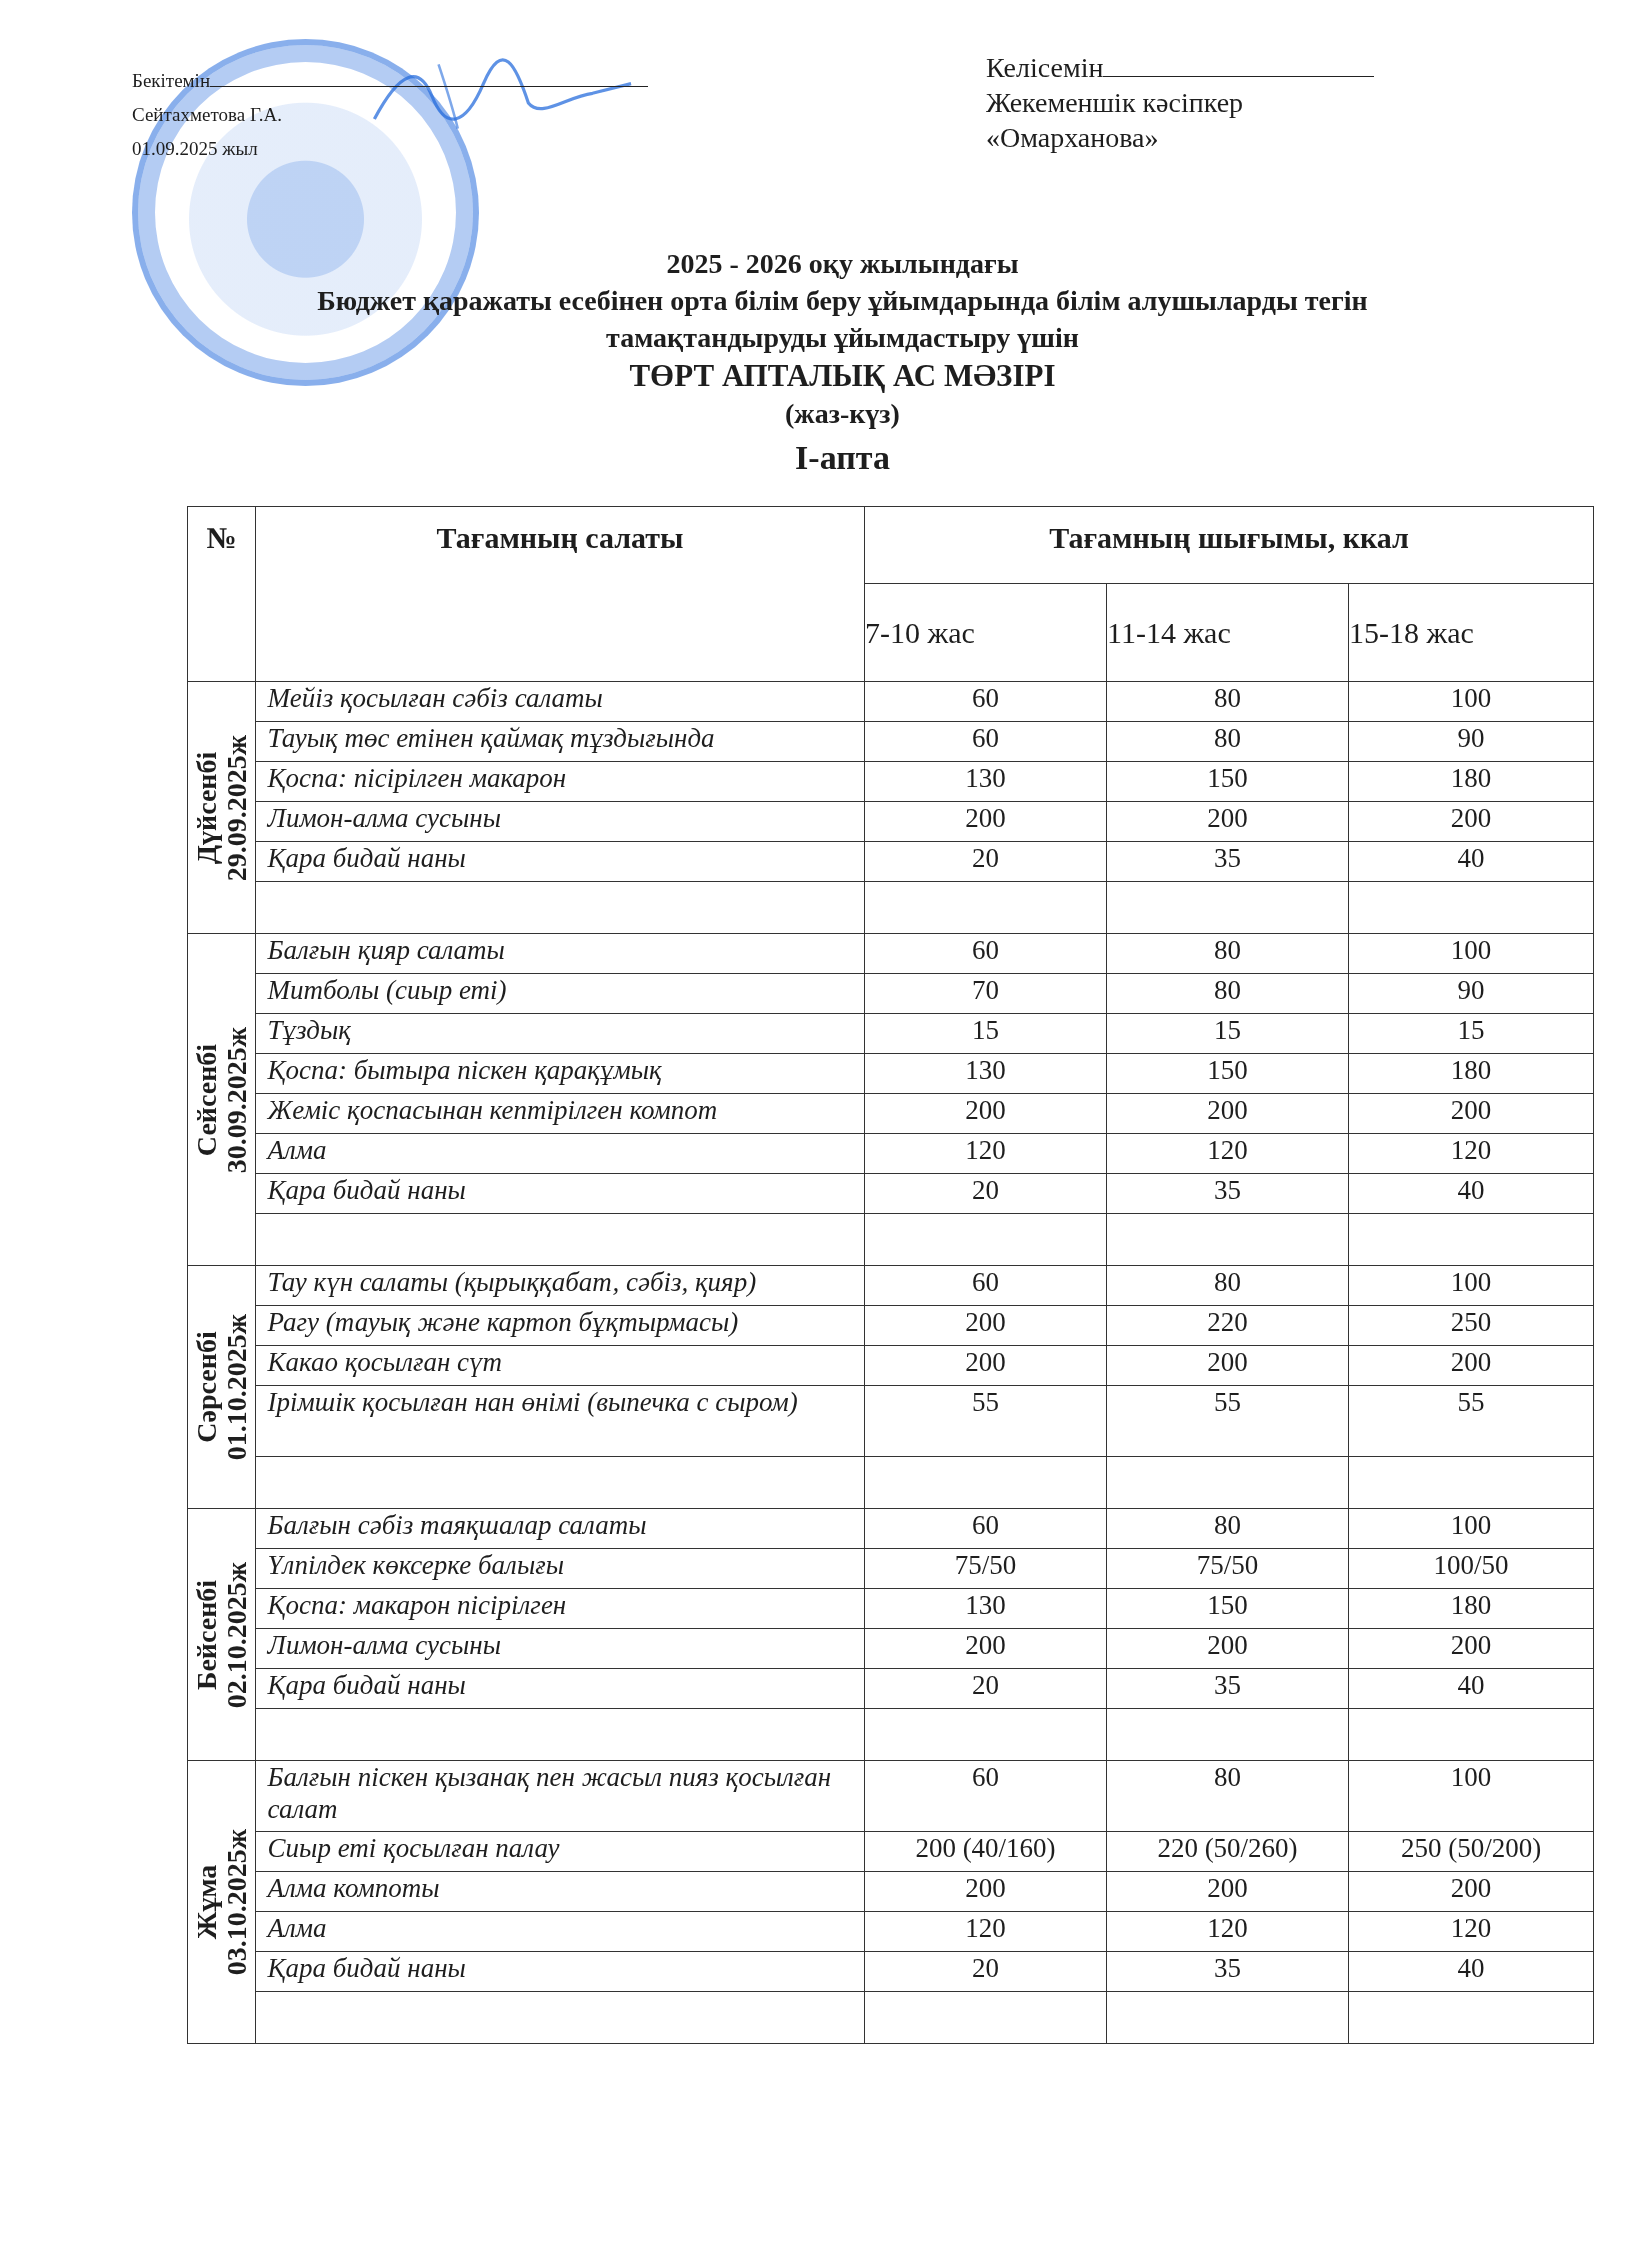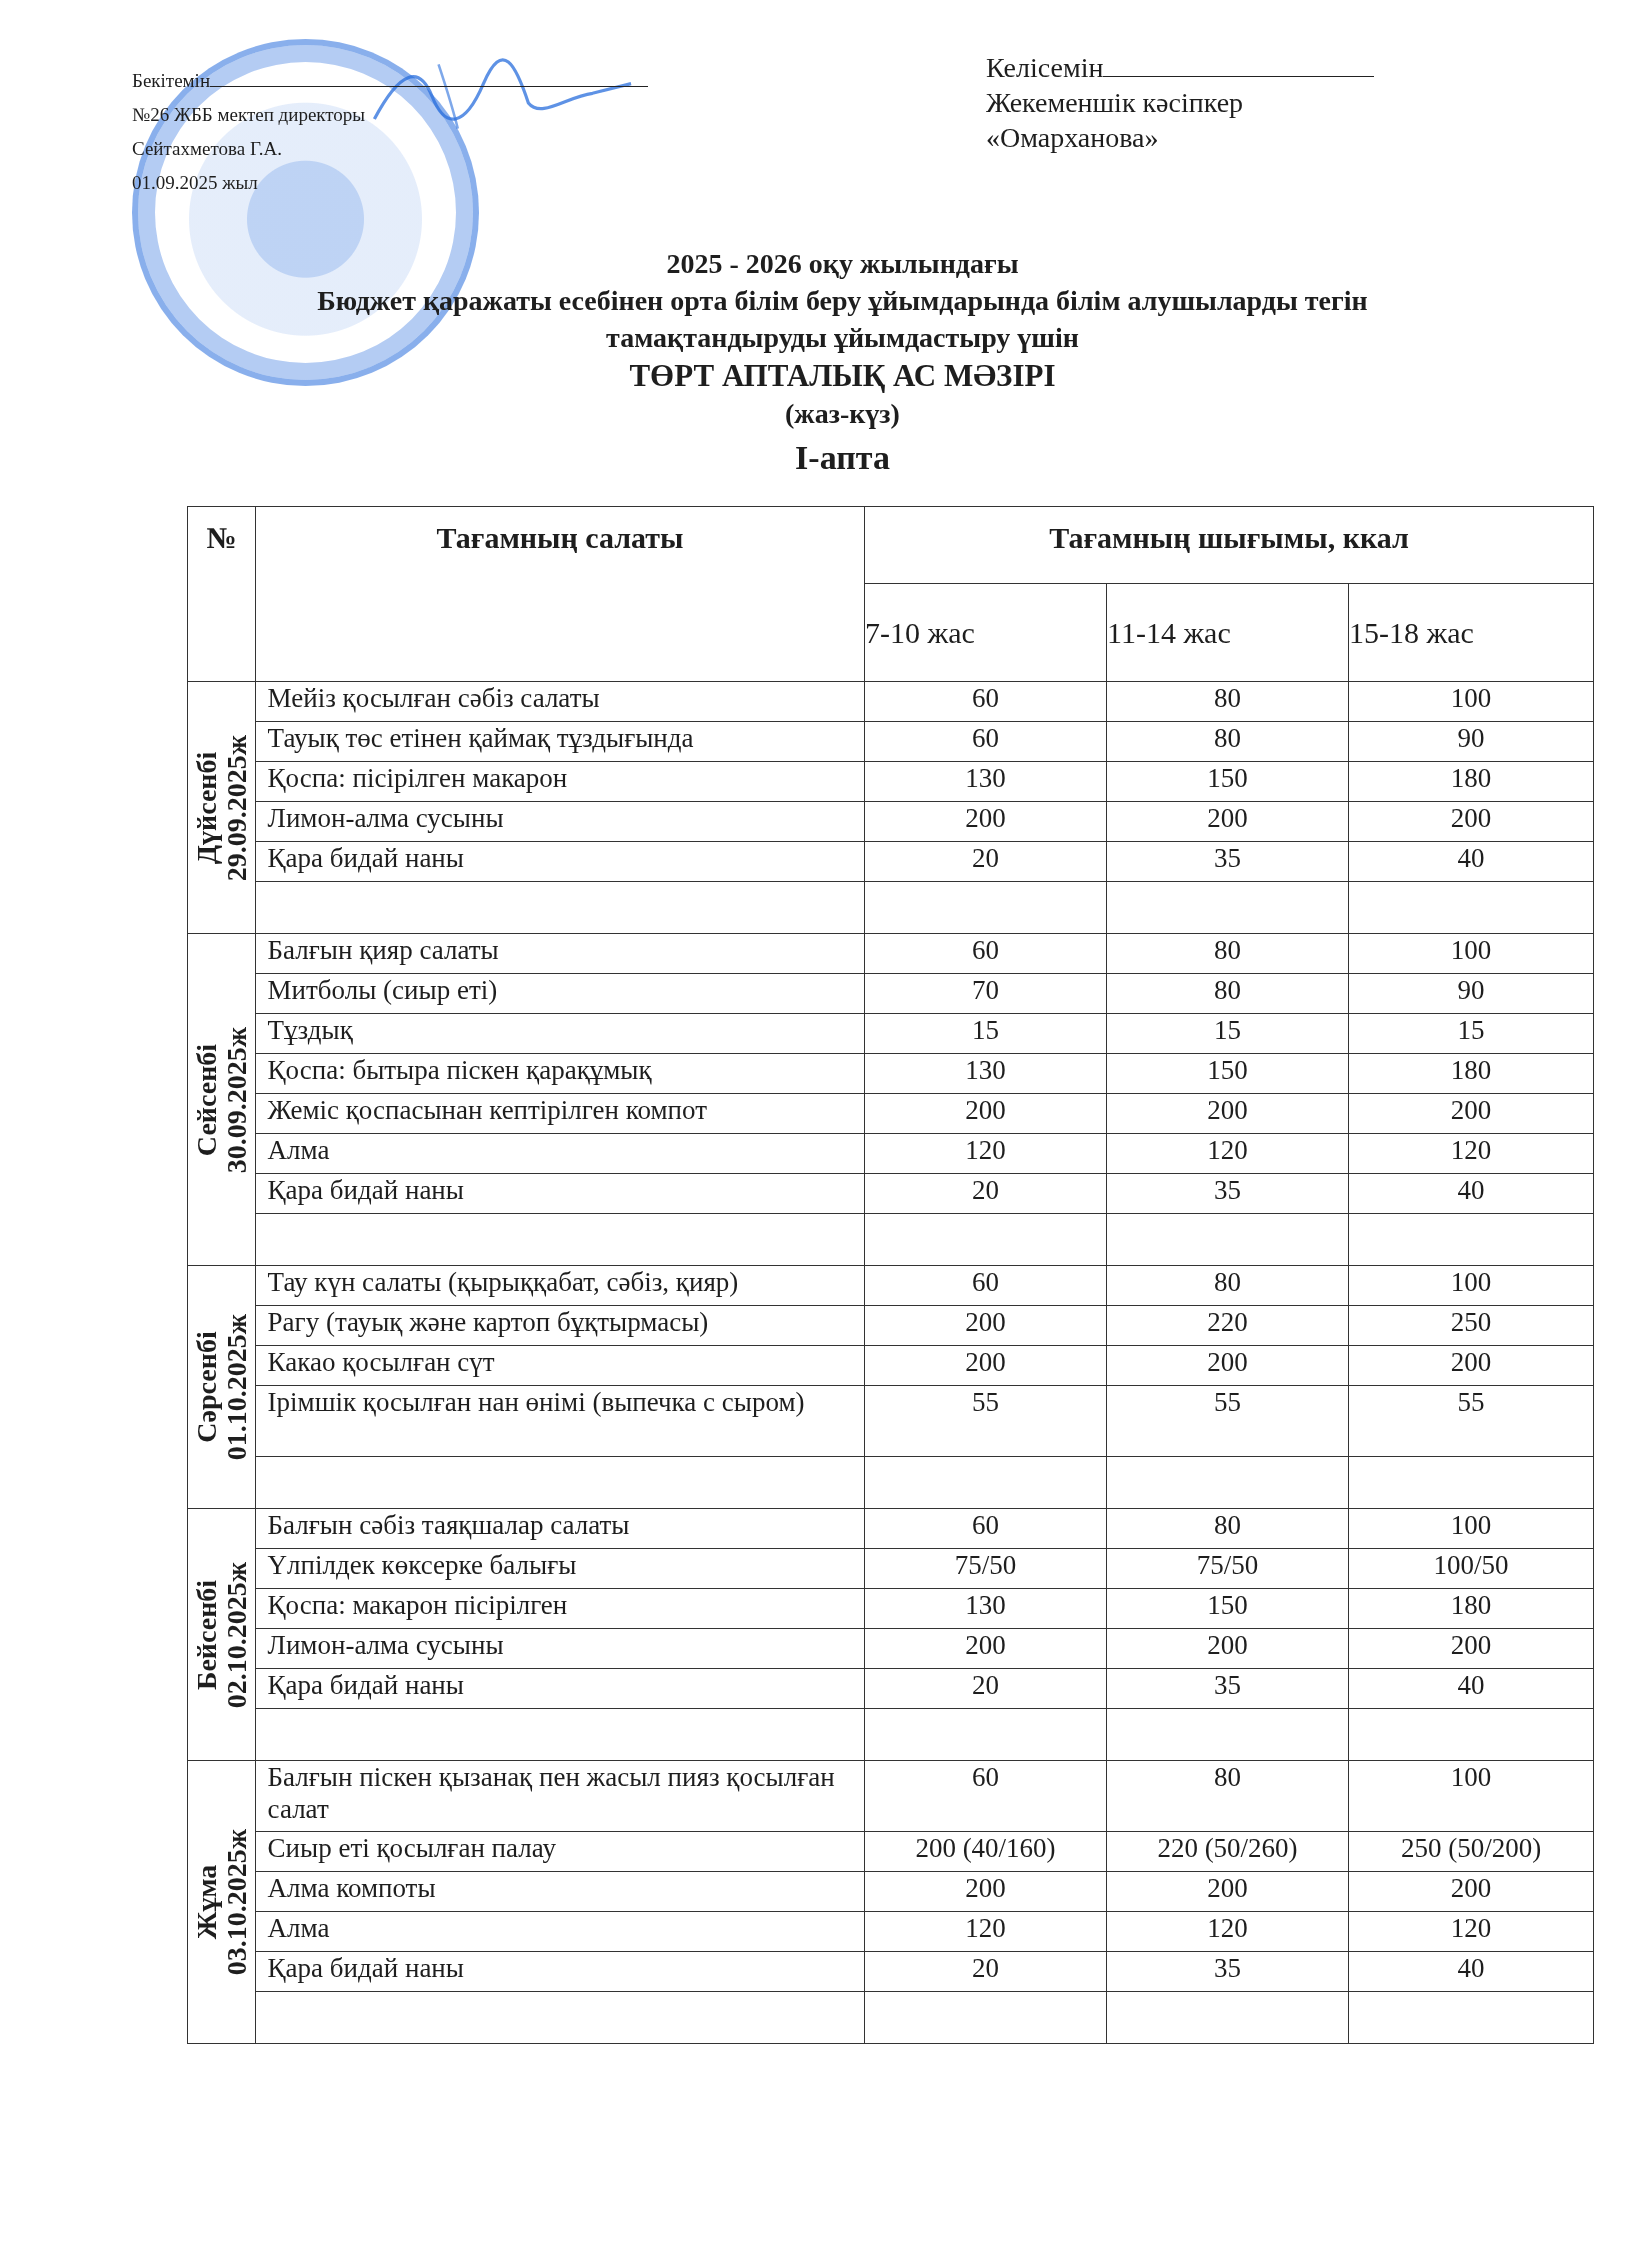--- a/index.html
+++ b/index.html
@@ -37,38 +37,37 @@
   table.menu td, table.menu th { border: 1.3px solid #333; padding: 0; }
   table.menu tr.row td { border-top: 1.9px solid #222; }
   .hdr { font-weight: bold; font-size: 30px; text-align: center; vertical-align: top; padding-top: 14px !important; }
   .hdr-age { font-weight: normal; font-size: 30px; text-align: left; height: 97px; vertical-align: middle; }
   .day-cell { position: relative; }
   .day-label {
     position: absolute; left: 50%; top: 50%;
     transform: translate(-50%, -50%) rotate(-90deg);
     white-space: nowrap; font-weight: bold; font-size: 28px; line-height: 30px; text-align: center;
   }
-  .dish { padding-left: 11.6px !important; vertical-align: top; line-height: 32px; }
+  .dish { padding-left: 11.6px !important; vertical-align: top; line-height: 32px; font-style: italic; }
   .val { text-align: center; vertical-align: top; line-height: 32px; }
   tr.row { height: 40px; }
   tr.row.tall { height: 71px; }
   tr.row.empty { height: 52px; }
 </style>
 </head>
 <body>
 
 <div class="abs stamp"></div>
 <svg class="abs signature" viewBox="0 0 430 120">
   <path d="M20 95 C60 20, 90 10, 110 60 S160 110, 190 40 S240 10, 260 70 C280 95, 320 60, 360 55 L420 40" fill="none" stroke="rgba(40,110,220,0.75)" stroke-width="5"></path>
   <path d="M120 10 C130 40, 140 70, 150 110" fill="none" stroke="rgba(40,110,220,0.6)" stroke-width="4"></path>
 </svg>
 
 <div class="abs approve-block">
   <div class="line"><span>Бекітемін</span><span class="sig-line"></span></div>
-  <div class="line">№26 ЖББ мектеп директоры</div>
   <div class="line">Сейтахметова Г.А.</div>
   <div class="line underlined">01.09.2025 жыл</div>
 </div>
 
 <div class="abs agree-block">
   <div><span>Келісемін</span><span class="agree-line"></span></div>
   <div>Жекеменшік кәсіпкер</div>
   <div>«Омарханова»</div>
 </div>
 

